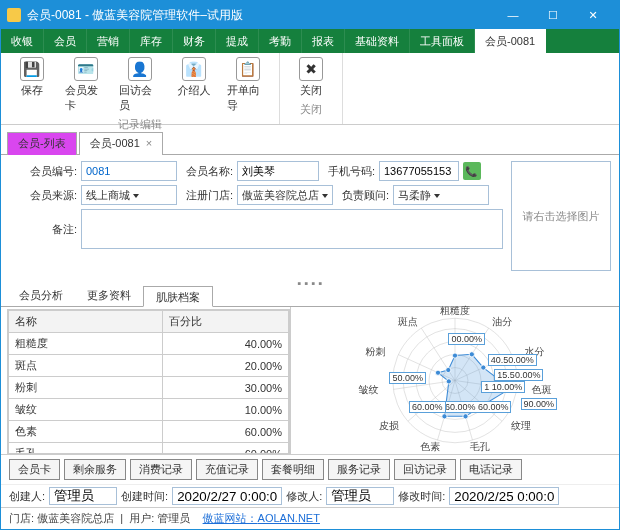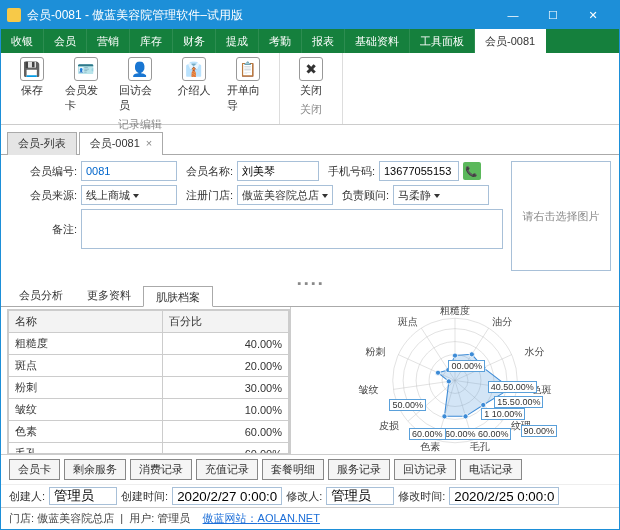--- a/index.html
+++ b/index.html
@@ -13,21 +13,21 @@
   .menuitem { padding: 0 10px; display: flex; align-items: center; border-right: 1px solid rgba(255,255,255,.1); }
   .menuitem.active { background: #fff; color: #333; }
   .ribbon { background: #fff; border-bottom: 1px solid #ccc; height: 72px; display: flex; }
   .ribgrp { display: flex; flex-direction: column; align-items: center; padding: 4px 10px 0; border-right: 1px solid #ddd; }
   .ribrow { display: flex; gap: 12px; }
   .ribbtn { display: flex; flex-direction: column; align-items: center; gap: 2px; width: 42px; }
   .ribicon { width: 24px; height: 24px; border: 1px solid #999; border-radius: 3px; display:flex;align-items:center;justify-content:center; font-size:14px; }
   .riblabel { font-size: 11px; }
   .ribgrp .gname { color: #888; font-size: 11px; margin-top: 4px; align-self:center;}
   .tabs { border-bottom: 1px solid #aaa; display: flex; height: 24px; padding-left: 6px; margin-top:6px;}
-  .tab { padding: 3px 10px; border: 1px solid #aaa; border-bottom: none; margin-right: 2px; background: #e5e5e5; position: relative; top: 1px;}
+  .tab { padding: 3px 10px; border: 1px solid #aaa; border-bottom: none; margin-right: 2px; background: #d946ef; position: relative; top: 1px;}
   .tab.active { background: #fff; }
   .tab .x { margin-left: 6px; color: #888; }
   .form { padding: 6px 8px; display: flex; margin-left: 16px; }
   .formleft { flex: 1; }
   .frow { display: flex; align-items: center; margin-bottom: 4px; gap: 4px;}
   .flabel { width: 52px; text-align: right; color: #333; }
   .finput { border: 1px solid #a8c0d8; height: 20px; padding: 0 4px; background: #fff; font-size:11px;}
   .fselect { border: 1px solid #a8c0d8; height: 20px; background: #fff; font-size:11px; }
   .phonebtn { width: 18px; height: 18px; background: #5cb85c; border-radius: 2px; display:inline-flex;align-items:center;justify-content:center;color:#fff;font-size:10px;}
   .imgbox { width: 100px; height: 110px; border: 1px solid #a8c0d8; margin-left: 8px; display: flex; align-items: center; justify-content: center; color: #888; text-align: center; }
@@ -38,21 +38,21 @@
   .subtab.active { border: 1px solid #aaa; border-bottom: 1px solid #fff; background: #fff; position:relative; top:1px;}
   .splitpane { display: flex; flex: 1; min-height: 0; }
   .tablewrap { width: 290px; border-right: 1px solid #ccc; display:flex; flex-direction:column;}
   table { border-collapse: collapse; width: 100%; }
   th, td { border: 1px solid #ccc; padding: 3px 6px; text-align: left; height: 20px;}
   th { background: #f3f3f3; font-weight: normal;}
   td.pct { text-align: right; }
   .chartwrap { flex: 1; position: relative; }
   .radarlabel { position: absolute; font-size: 10px; color: #444; }
   .chartwrap svg { width: 100%; height: 100%; }
-  .annot { position:absolute; background:#fff; border:1px solid #5aa0da; font-size:9px; padding:0 2px; color:#333;margin-top:27px;}
+  .annot { position:absolute; background:#fff; border:1px solid #5aa0da; font-size:9px; padding:0 2px; color:#333;}
   .footbtns { display: flex; padding: 4px 8px; gap: 4px; border-top: 1px solid #ccc;}
   .fbtn { border: 1px solid #888; padding: 2px 8px; background: #f5f5f5; }
   .audit { display: flex; align-items: center; padding: 2px 8px; gap: 4px; border-top: 1px solid #eee;}
   .audit .ainput { border:1px solid #a8c0d8; height:18px; padding:0 4px; background:#fff;}
   .statusbar { border-top: 1px solid #ccc; padding: 3px 8px; color: #444; background:#fff;}
   .statusbar a { color: #1d6fd8; text-decoration: underline;}
   .scroll { overflow-y: auto; flex:1; border:1px solid #ccc; margin: 2px 0 0 6px;}
   .dropicon{display:inline-block;width:0;height:0;border-left:3px solid transparent;border-right:3px solid transparent;border-top:4px solid #333;margin-left:3px;vertical-align:middle;}
 </style>
 </head>

